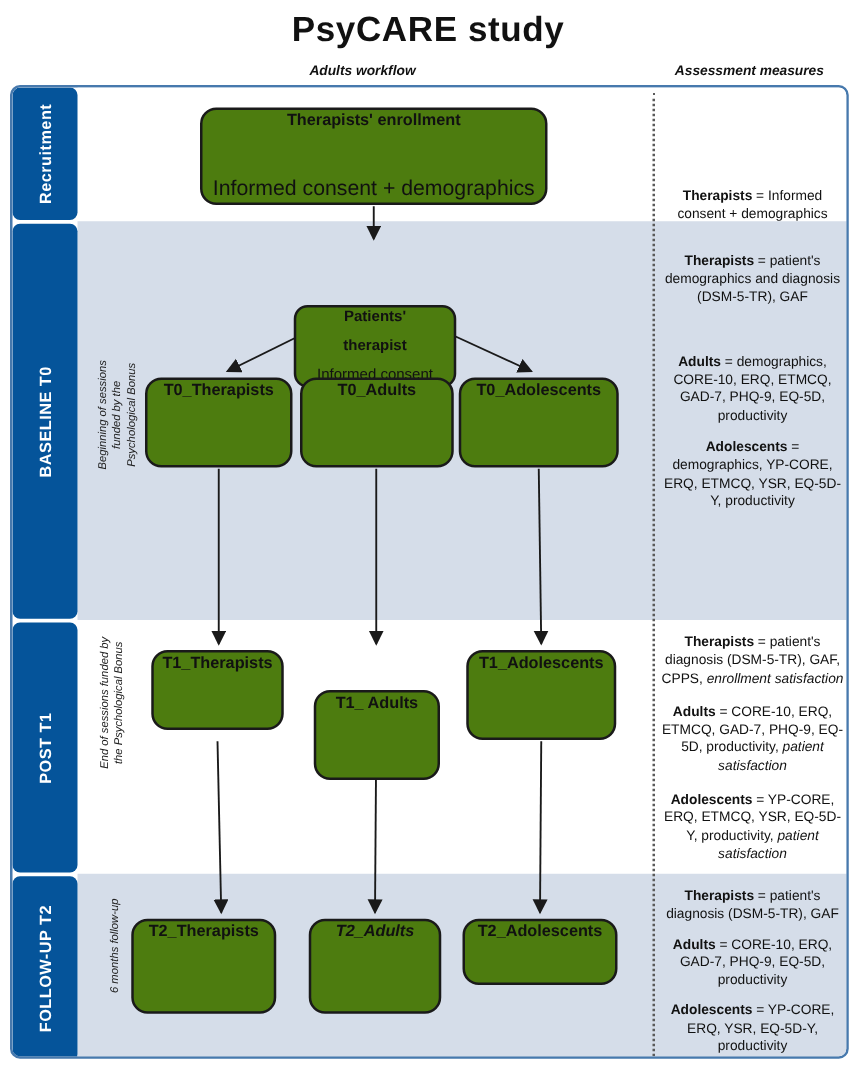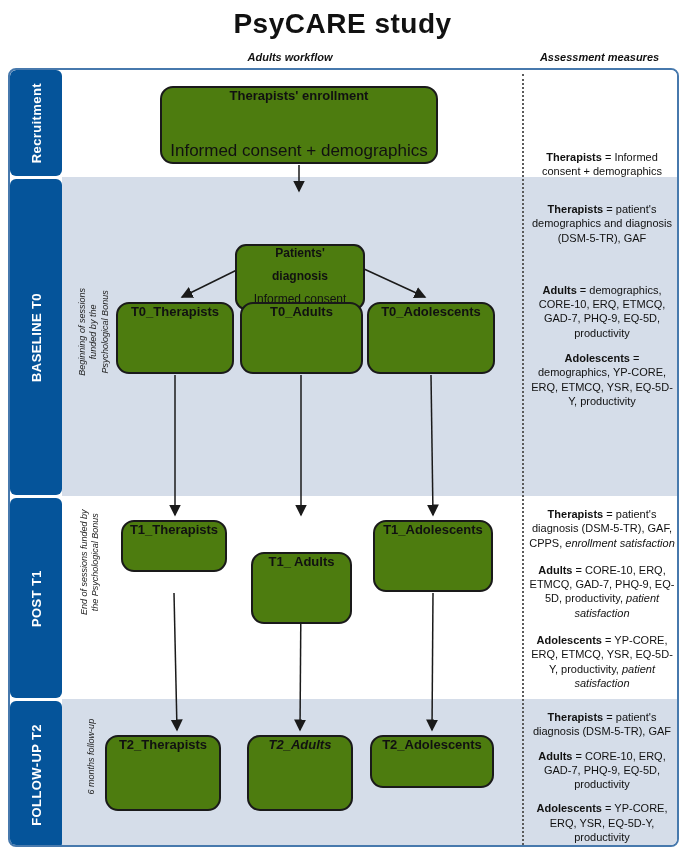--- a/index.html
+++ b/index.html
@@ -40,21 +40,21 @@
           text-align: center; color: #111; z-index: 3; }
   .node .b { font-weight: bold; font-size: 13px; line-height: 1.3; }
   .node .n { font-weight: normal; font-size: 17px; line-height: 1.3; }
   .node.small .b, .node.small .n { font-size: 12px; }
 
   .node.enroll-therapists { left: 150px; top: 16px;  width: 278px; height: 78px; }
   .node.enroll-patients   { left: 225px; top: 126px; width: 130px; height: 66px; border-radius: 11px; margin-top: 48px; }
   .node.t0a { left: 106px; top: 232px; width: 118px; height: 72px; }
   .node.t0b { left: 230px; top: 232px; width: 123px; height: 72px; }
   .node.t0c { left: 357px; top: 232px; width: 128px; height: 72px; }
-  .node.t1a { left: 111px; top: 450px; width: 106px; height: 52px; }
+  .node.t1a { left: 111px; top: 450px; width: 106px; height: 64px; }
   .node.t1b { left: 241px; top: 450px; width: 101px; height: 72px; margin-top: 32px; }
   .node.t1c { left: 363px; top: 450px; width: 120px; height: 72px; }
   .node.t2a { left: 95px; top: 665px; width: 116px; height: 76px; }
   .node.t2b { left: 237px; top: 665px; width: 106px; height: 76px; font-style: italic; }
   .node.t2c { left: 360px; top: 665px; width: 124px; height: 53px; }
 
   .arrows { position: absolute; left: 0; top: 0; width: 671px; height: 779px; z-index: 2; pointer-events: none; }
 
   .side-note { position: absolute; font-style: italic; font-size: 9px; line-height: 1.25; color: #222;
                text-align: center; transform: rotate(-90deg); z-index: 2; }
@@ -125,21 +125,21 @@
       <line x1="423" y1="523" x2="422" y2="660" stroke="#1a1a1a" stroke-width="1.5" marker-end="url(#ah)"></line>
     </svg>
 
     <div class="node enroll-therapists">
       <div class="b">Therapists' enrollment</div>
       <div class="n">Informed consent + demographics</div>
     </div>
 
     <div class="node enroll-patients small">
       <div class="b">Patients'</div>
-      <div class="b">diagnosis</div>
+      <div class="b">therapist</div>
       <div class="n">Informed consent</div>
     </div>
 
     <div class="node t0a">
       <div class="b">T0_Therapists</div>
     </div>
     <div class="node t0b">
       <div class="b">T0_Adults</div>
     </div>
     <div class="node t0c">

